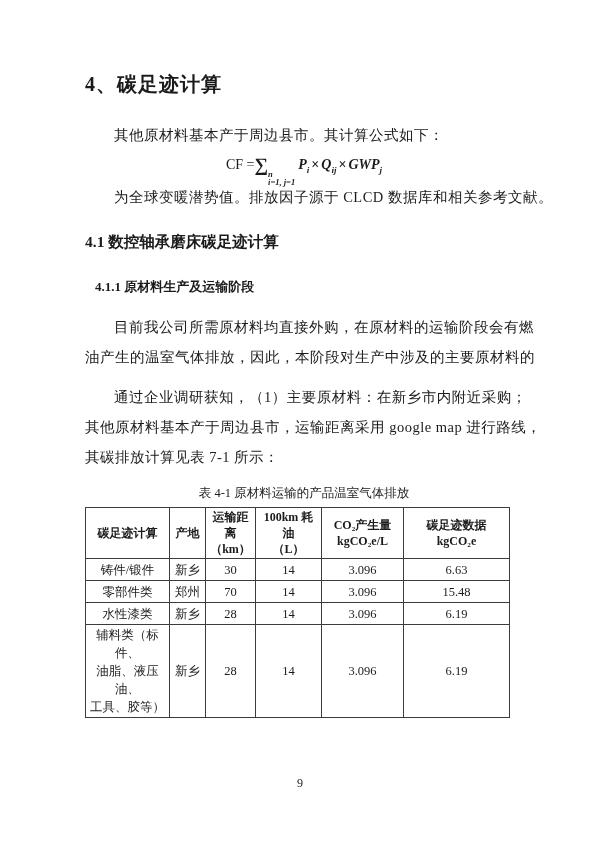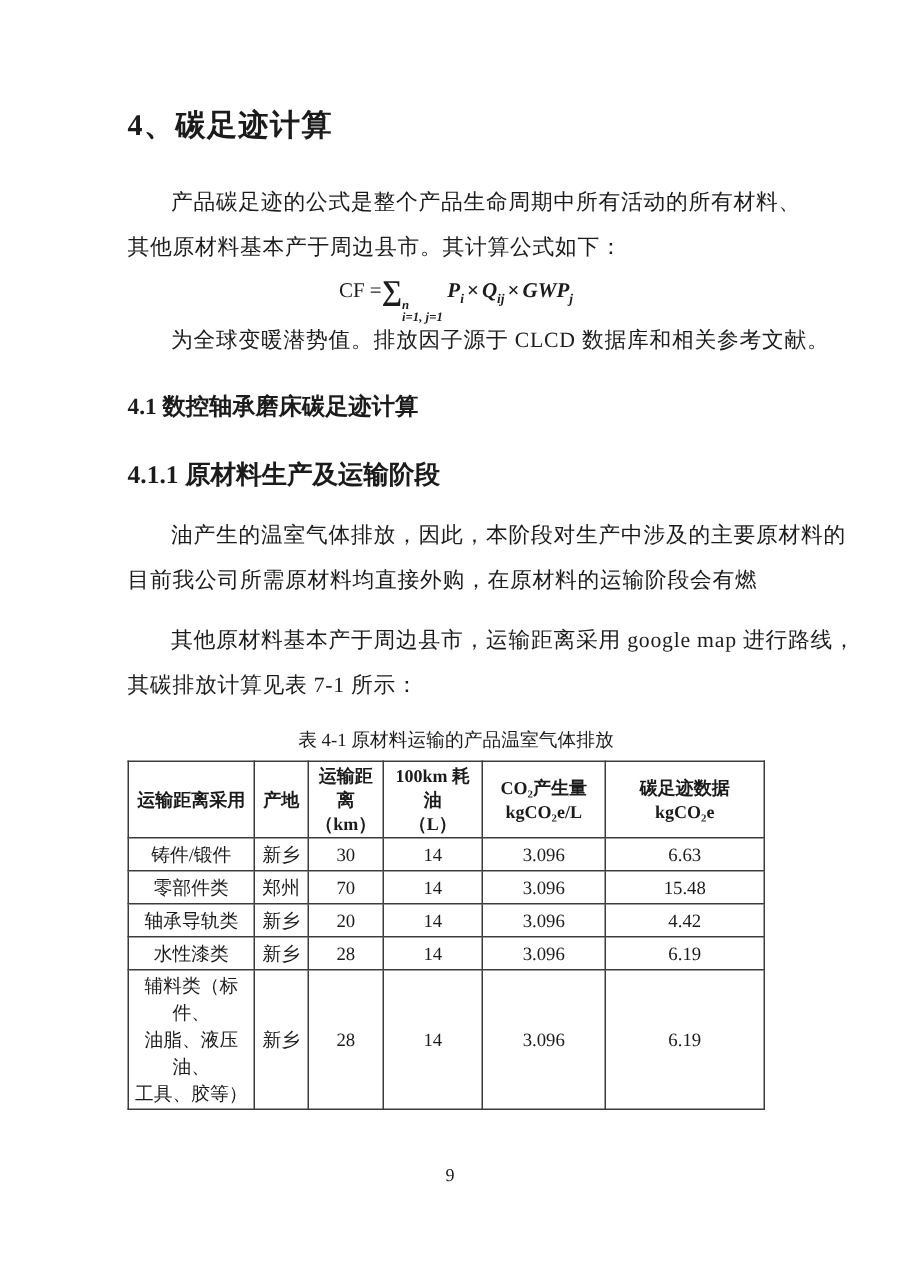--- a/index.html
+++ b/index.html
@@ -3,21 +3,21 @@
 <meta charset="utf-8">
 <style>
   html,body{margin:0;padding:0;}
   body{
     width:600px;height:848px;background:#ffffff;overflow:hidden;position:relative;
     font-family:"Liberation Serif","DejaVu Serif",serif;color:#1b1b1b;
   }
   .sheet{position:absolute;left:85px;top:72px;width:438px;}
   h1.doc-h1{font-size:20px;font-weight:bold;margin:0 0 24px 0;line-height:24px;letter-spacing:1px;}
   h2.doc-h2{font-size:15.5px;font-weight:bold;margin:18px 0 0 0;line-height:24px;}
-  h3.doc-h3{font-size:17px;font-weight:bold;margin:22px 0 0 0;line-height:22px;}
+  h3.doc-h3{font-size:13px;font-weight:bold;margin:22px 0 0 10px;line-height:22px;}
   .para{font-size:14.5px;line-height:30px;}
   .para .line{white-space:nowrap;letter-spacing:0.5px;}
   .para .line:first-child{text-indent:2em;}
   .p-gap{margin-top:10px;}
   .formula{
     text-align:center;font-size:14px;line-height:26px;height:28px;margin:2px 0 2px 0;
   }
   .formula .mathbold{font-weight:bold;font-style:italic;}
   .formula .sigma{font-size:19px;vertical-align:-2px;font-weight:bold;}
   .formula .limits{
@@ -39,63 +39,63 @@
   .page-num{position:absolute;left:0;right:0;top:776px;text-align:center;font-size:12px;}
 </style>
 </head>
 <body>
 
 <div class="sheet">
 
   <h1 class="doc-h1">4、碳足迹计算</h1>
 
   <div class="para">
-      <div class="line">产品碳足迹的公式是整个产品生命周期中所有活动的所有材料、</div>
       <div class="line">其他原材料基本产于周边县市。其计算公式如下：</div>
     </div>
 
   <div class="formula">
     <span>CF =</span><span class="sigma">∑</span><span class="limits">
         <span>n</span>
         <span>i=1, j=1</span>
       </span><span class="mathbold"><span>P</span><sub>i</sub></span><span class="op">×</span><span class="mathbold"><span>Q</span><sub>ij</sub></span><span class="op">×</span><span class="mathbold"><span>GWP</span><sub>j</sub></span>
   </div>
 
   <div class="para">
       <div class="line">为全球变暖潜势值。排放因子源于 CLCD 数据库和相关参考文献。</div>
     </div>
 
   <h2 class="doc-h2">4.1 数控轴承磨床碳足迹计算</h2>
 
   <h3 class="doc-h3">4.1.1 原材料生产及运输阶段</h3>
 
   <div class="para p-gap" style="margin-top:14px;">
+      <div class="line">目前我公司所需原材料均直接外购，在原材料的运输阶段会有燃</div>
       <div class="line">油产生的温室气体排放，因此，本阶段对生产中涉及的主要原材料的</div>
-      <div class="line">目前我公司所需原材料均直接外购，在原材料的运输阶段会有燃</div>
     </div>
 
   <div class="para p-gap">
+      <div class="line">通过企业调研获知，（1）主要原材料：在新乡市内附近采购；</div>
       <div class="line">其他原材料基本产于周边县市，运输距离采用 google map 进行路线，</div>
       <div class="line">其碳排放计算见表 7-1 所示：</div>
     </div>
 
   <div class="tbl-caption">表 4-1  原材料运输的产品温室气体排放</div>
 
   <table class="data-table">
     <colgroup>
       <col style="width:84px">
         <col style="width:36px">
         <col style="width:50px">
       <col style="width:66px">
         <col style="width:82px">
         <col style="width:106px">
     </colgroup>
     <thead>
       <tr>
-        <th>运输距离采用</th>
+        <th>碳足迹计算</th>
         <th>产地</th>
         <th>运输距
 离（km）</th>
         <th>100km 耗油
 （L）</th>
         <th>CO₂产生量
 kgCO₂e/L</th>
         <th>碳足迹数据 kgCO₂e</th>
       </tr>
     </thead>
@@ -110,28 +110,20 @@
         </tr>
         <tr>
           <td>零部件类</td>
           <td>郑州</td>
           <td>70</td>
           <td>14</td>
           <td>3.096</td>
           <td>15.48</td>
         </tr>
         <tr>
-          <td>轴承导轨类</td>
-          <td>新乡</td>
-          <td>20</td>
-          <td>14</td>
-          <td>3.096</td>
-          <td>4.42</td>
-        </tr>
-        <tr>
           <td>水性漆类</td>
           <td>新乡</td>
           <td>28</td>
           <td>14</td>
           <td>3.096</td>
           <td>6.19</td>
         </tr>
         <tr>
           <td>辅料类（标件、
 油脂、液压油、

